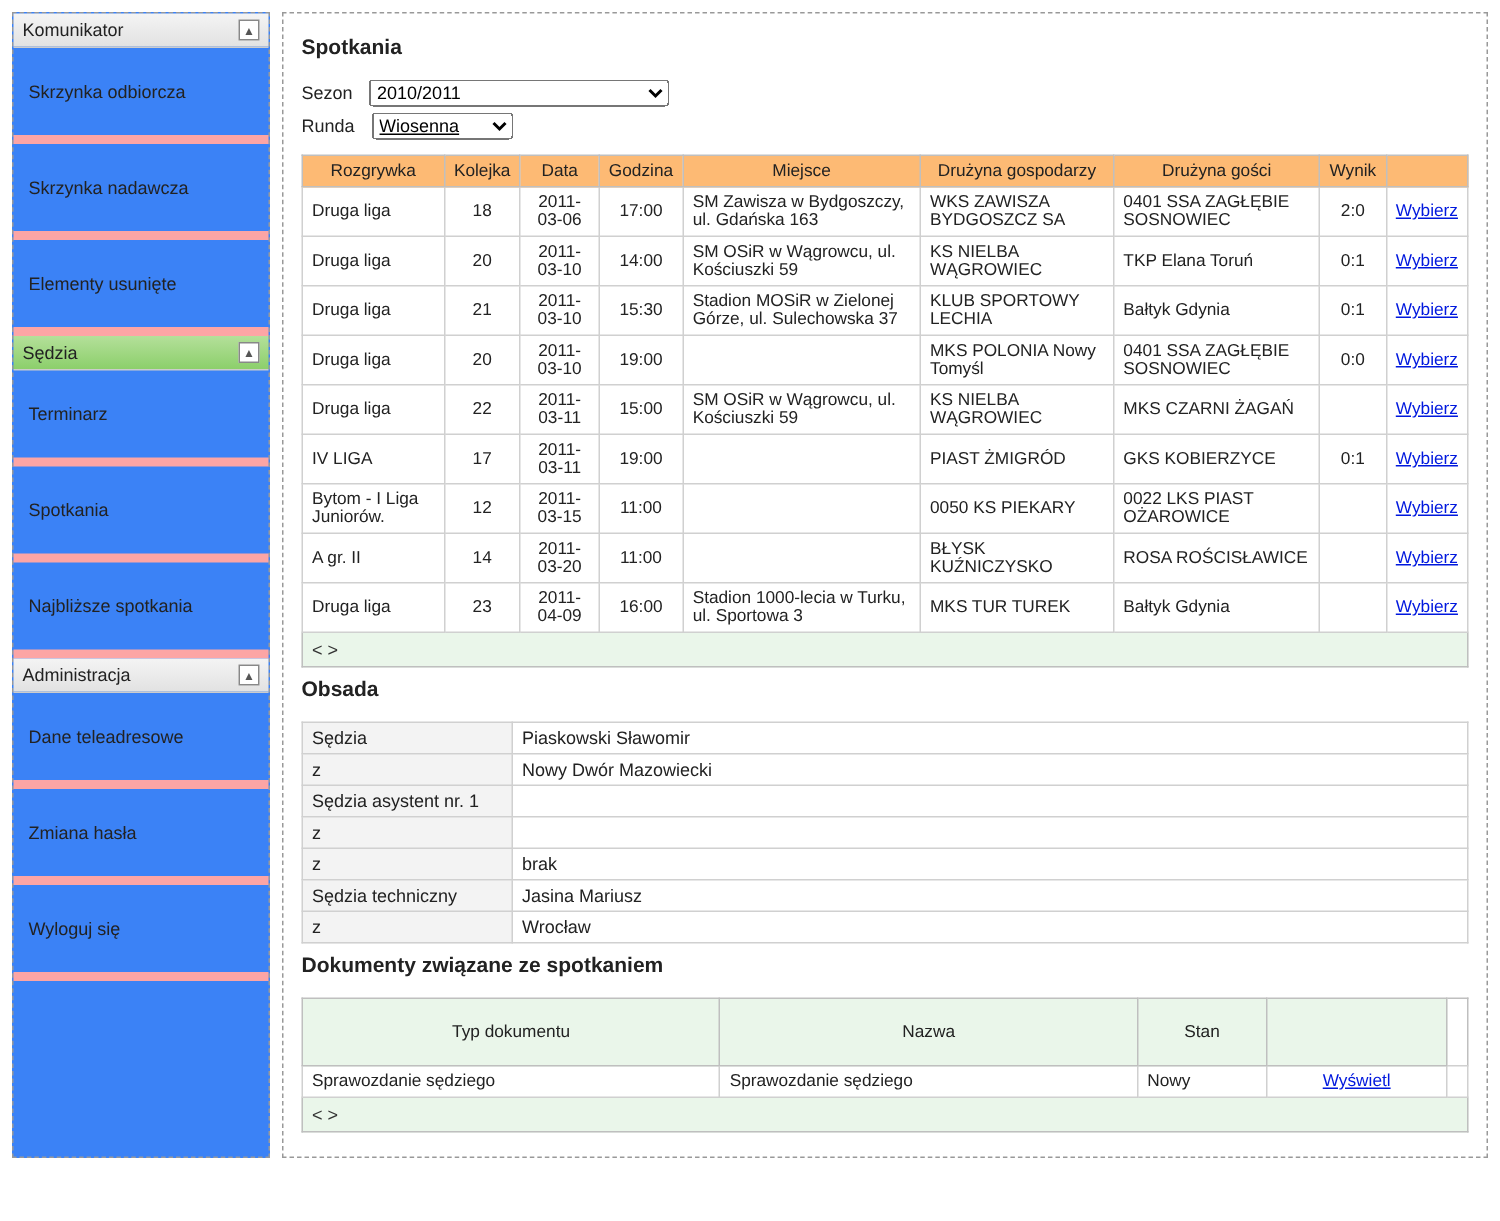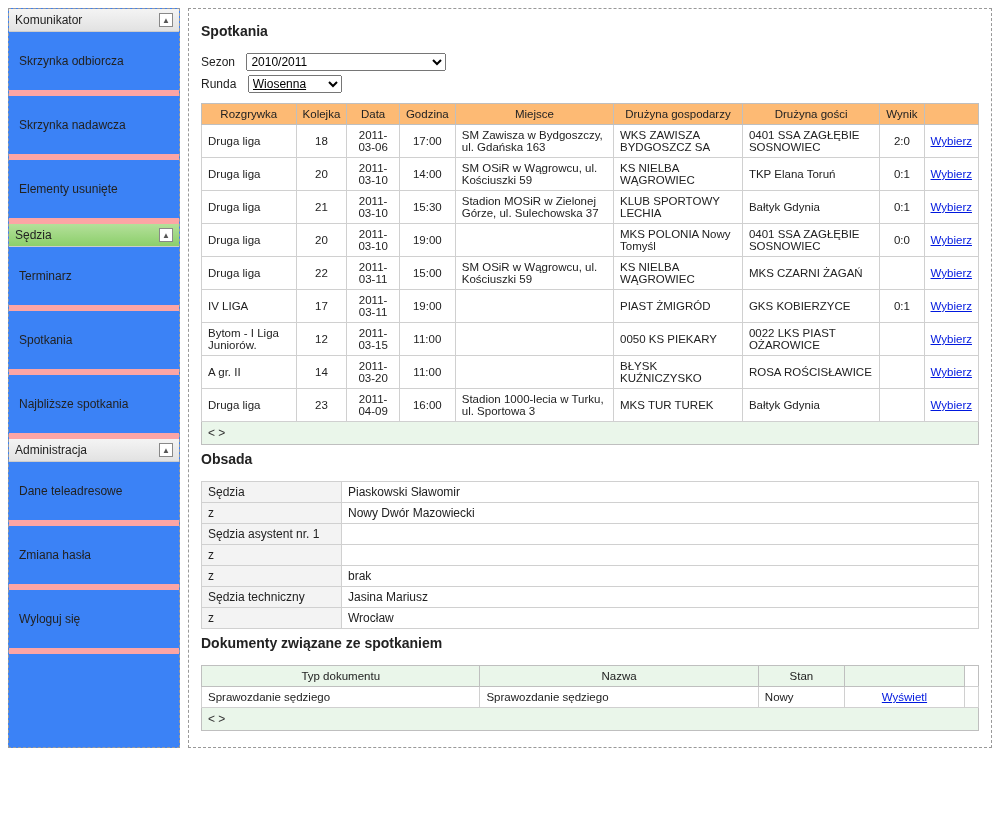--- a/index.html
+++ b/index.html
@@ -106,21 +106,21 @@
 
   table.docs {
     border-collapse: collapse;
     width: 100%;
     font-size: 11.5px;
     border: 1px solid #bfbfbf;
   }
   table.docs th {
     background: #eaf6ea;
     border: 1px solid #bfbfbf;
-    padding: 4px 6px;
+    padding: 16px 6px;
     font-weight: normal;
     text-align: center;
   }
   table.docs td {
     border: 1px solid #d0d0d0;
     padding: 4px 6px;
     margin-left: 28px;
   }
 </style>
 </head>

